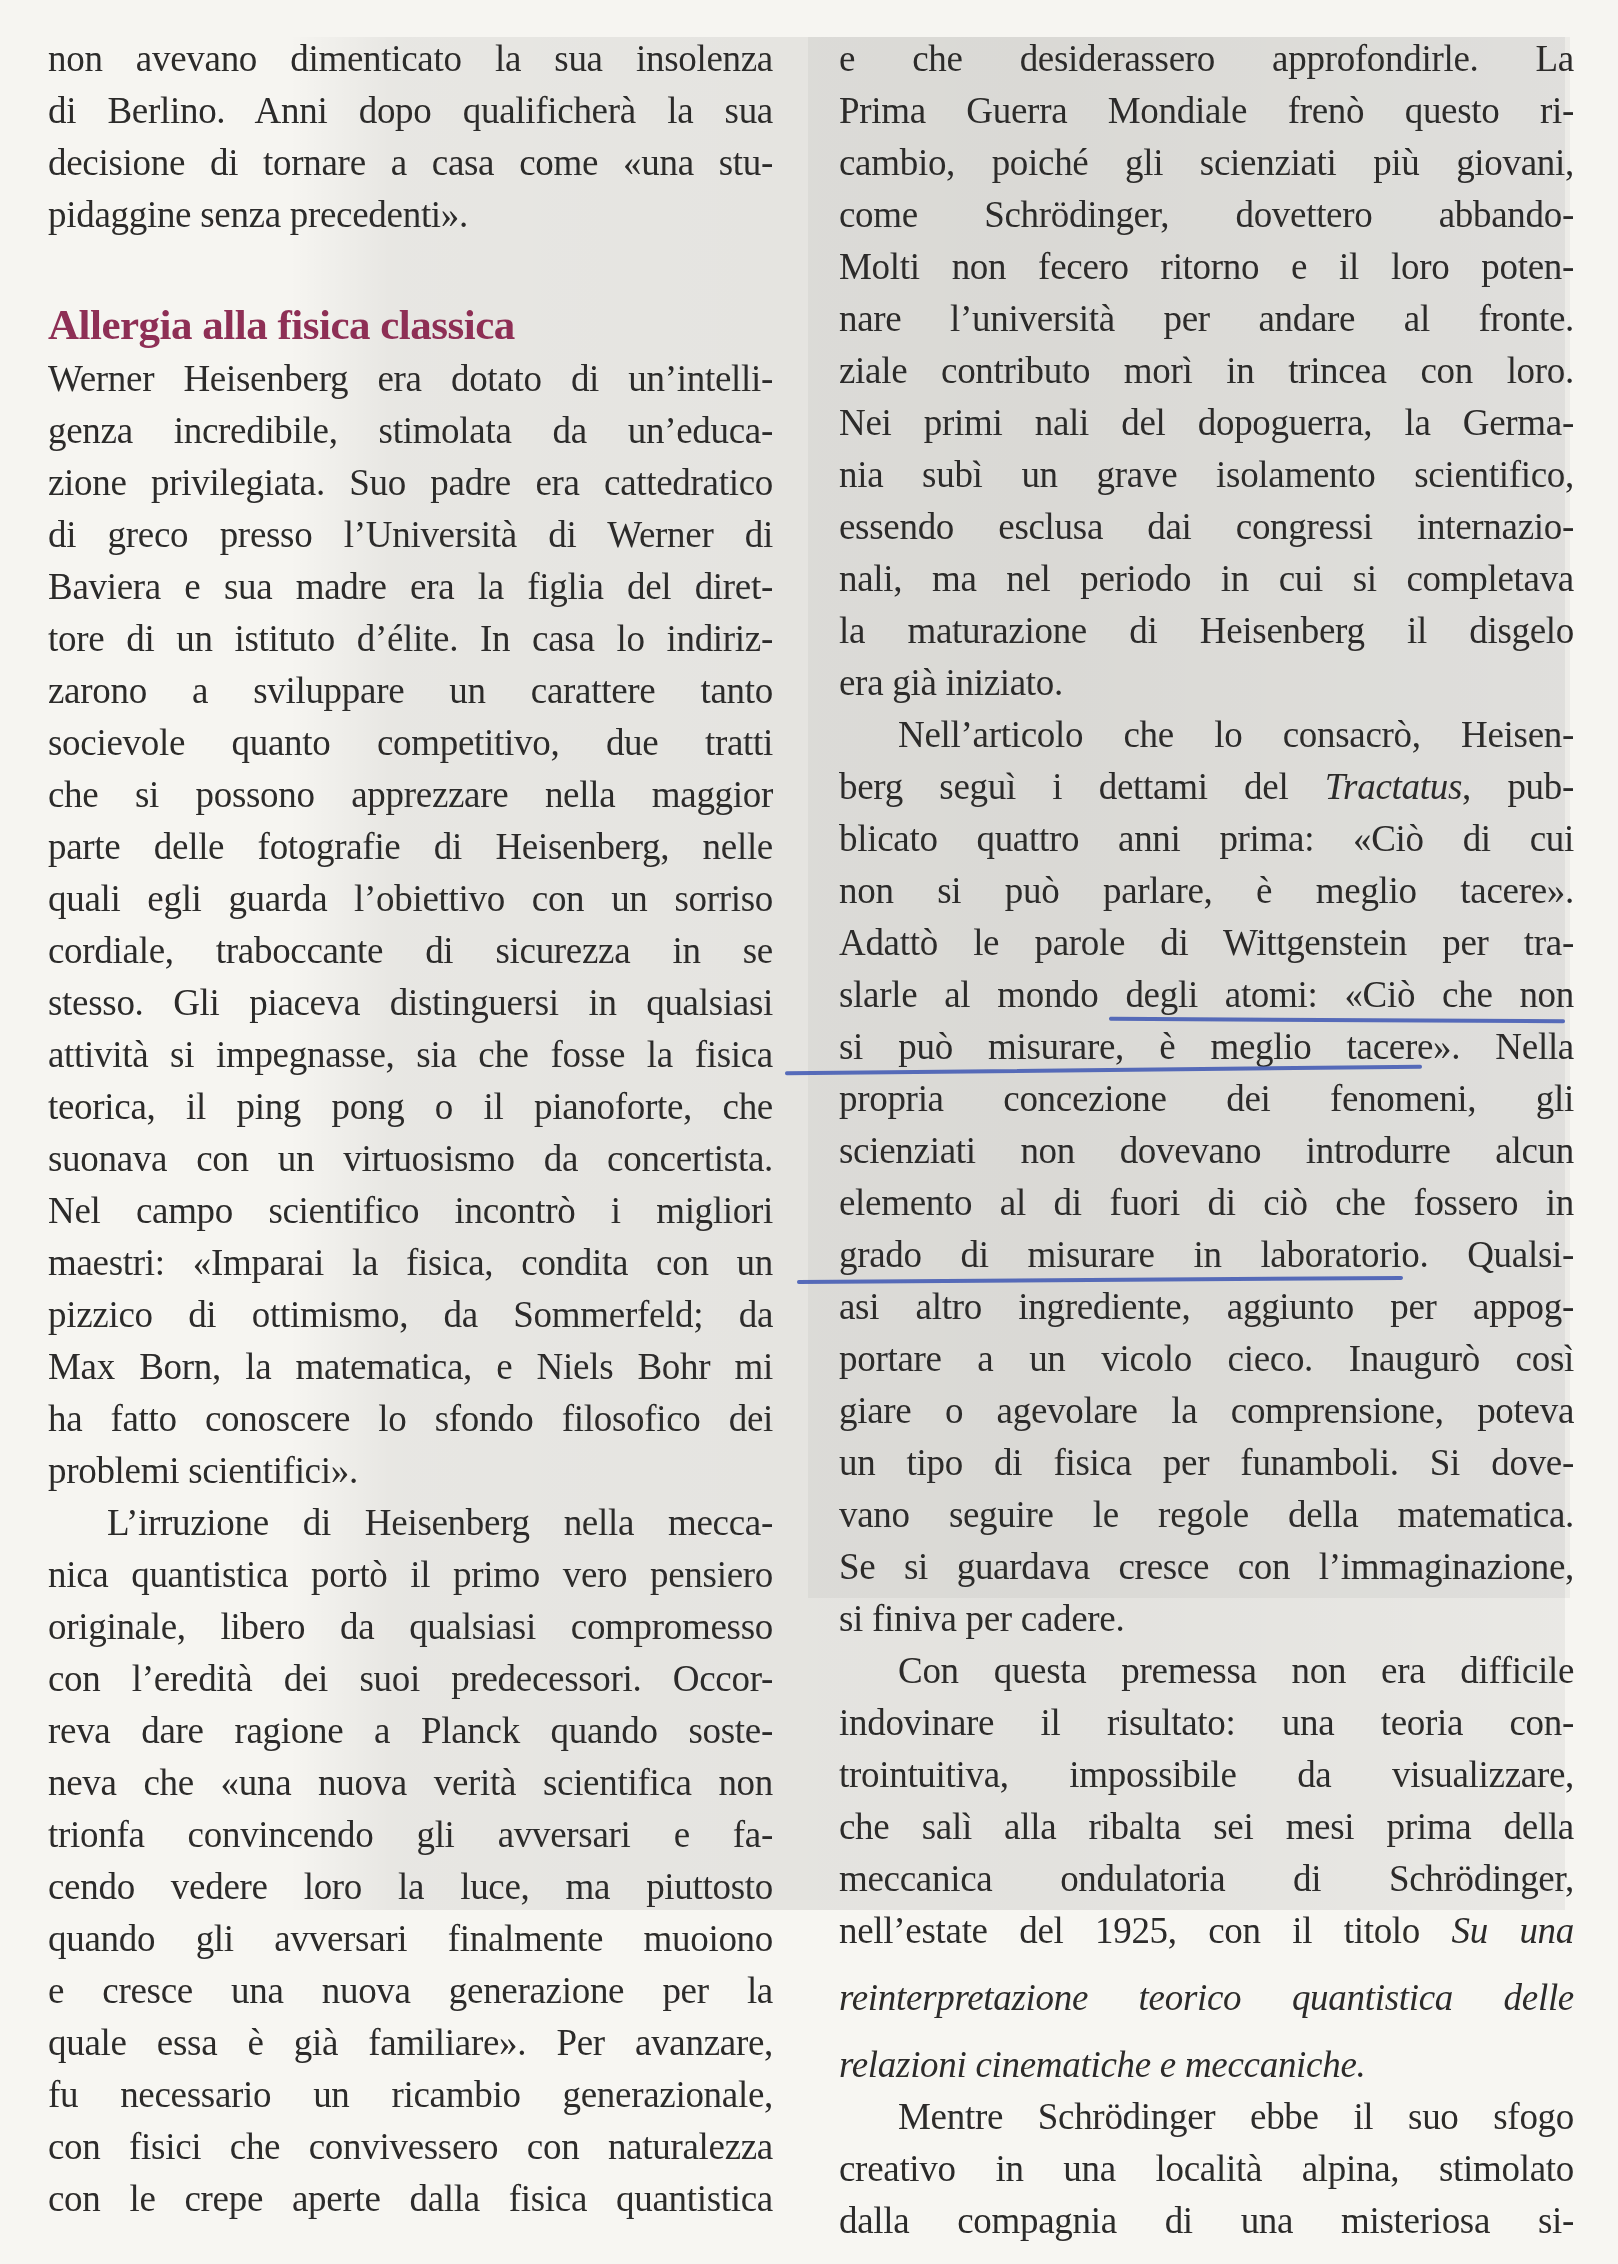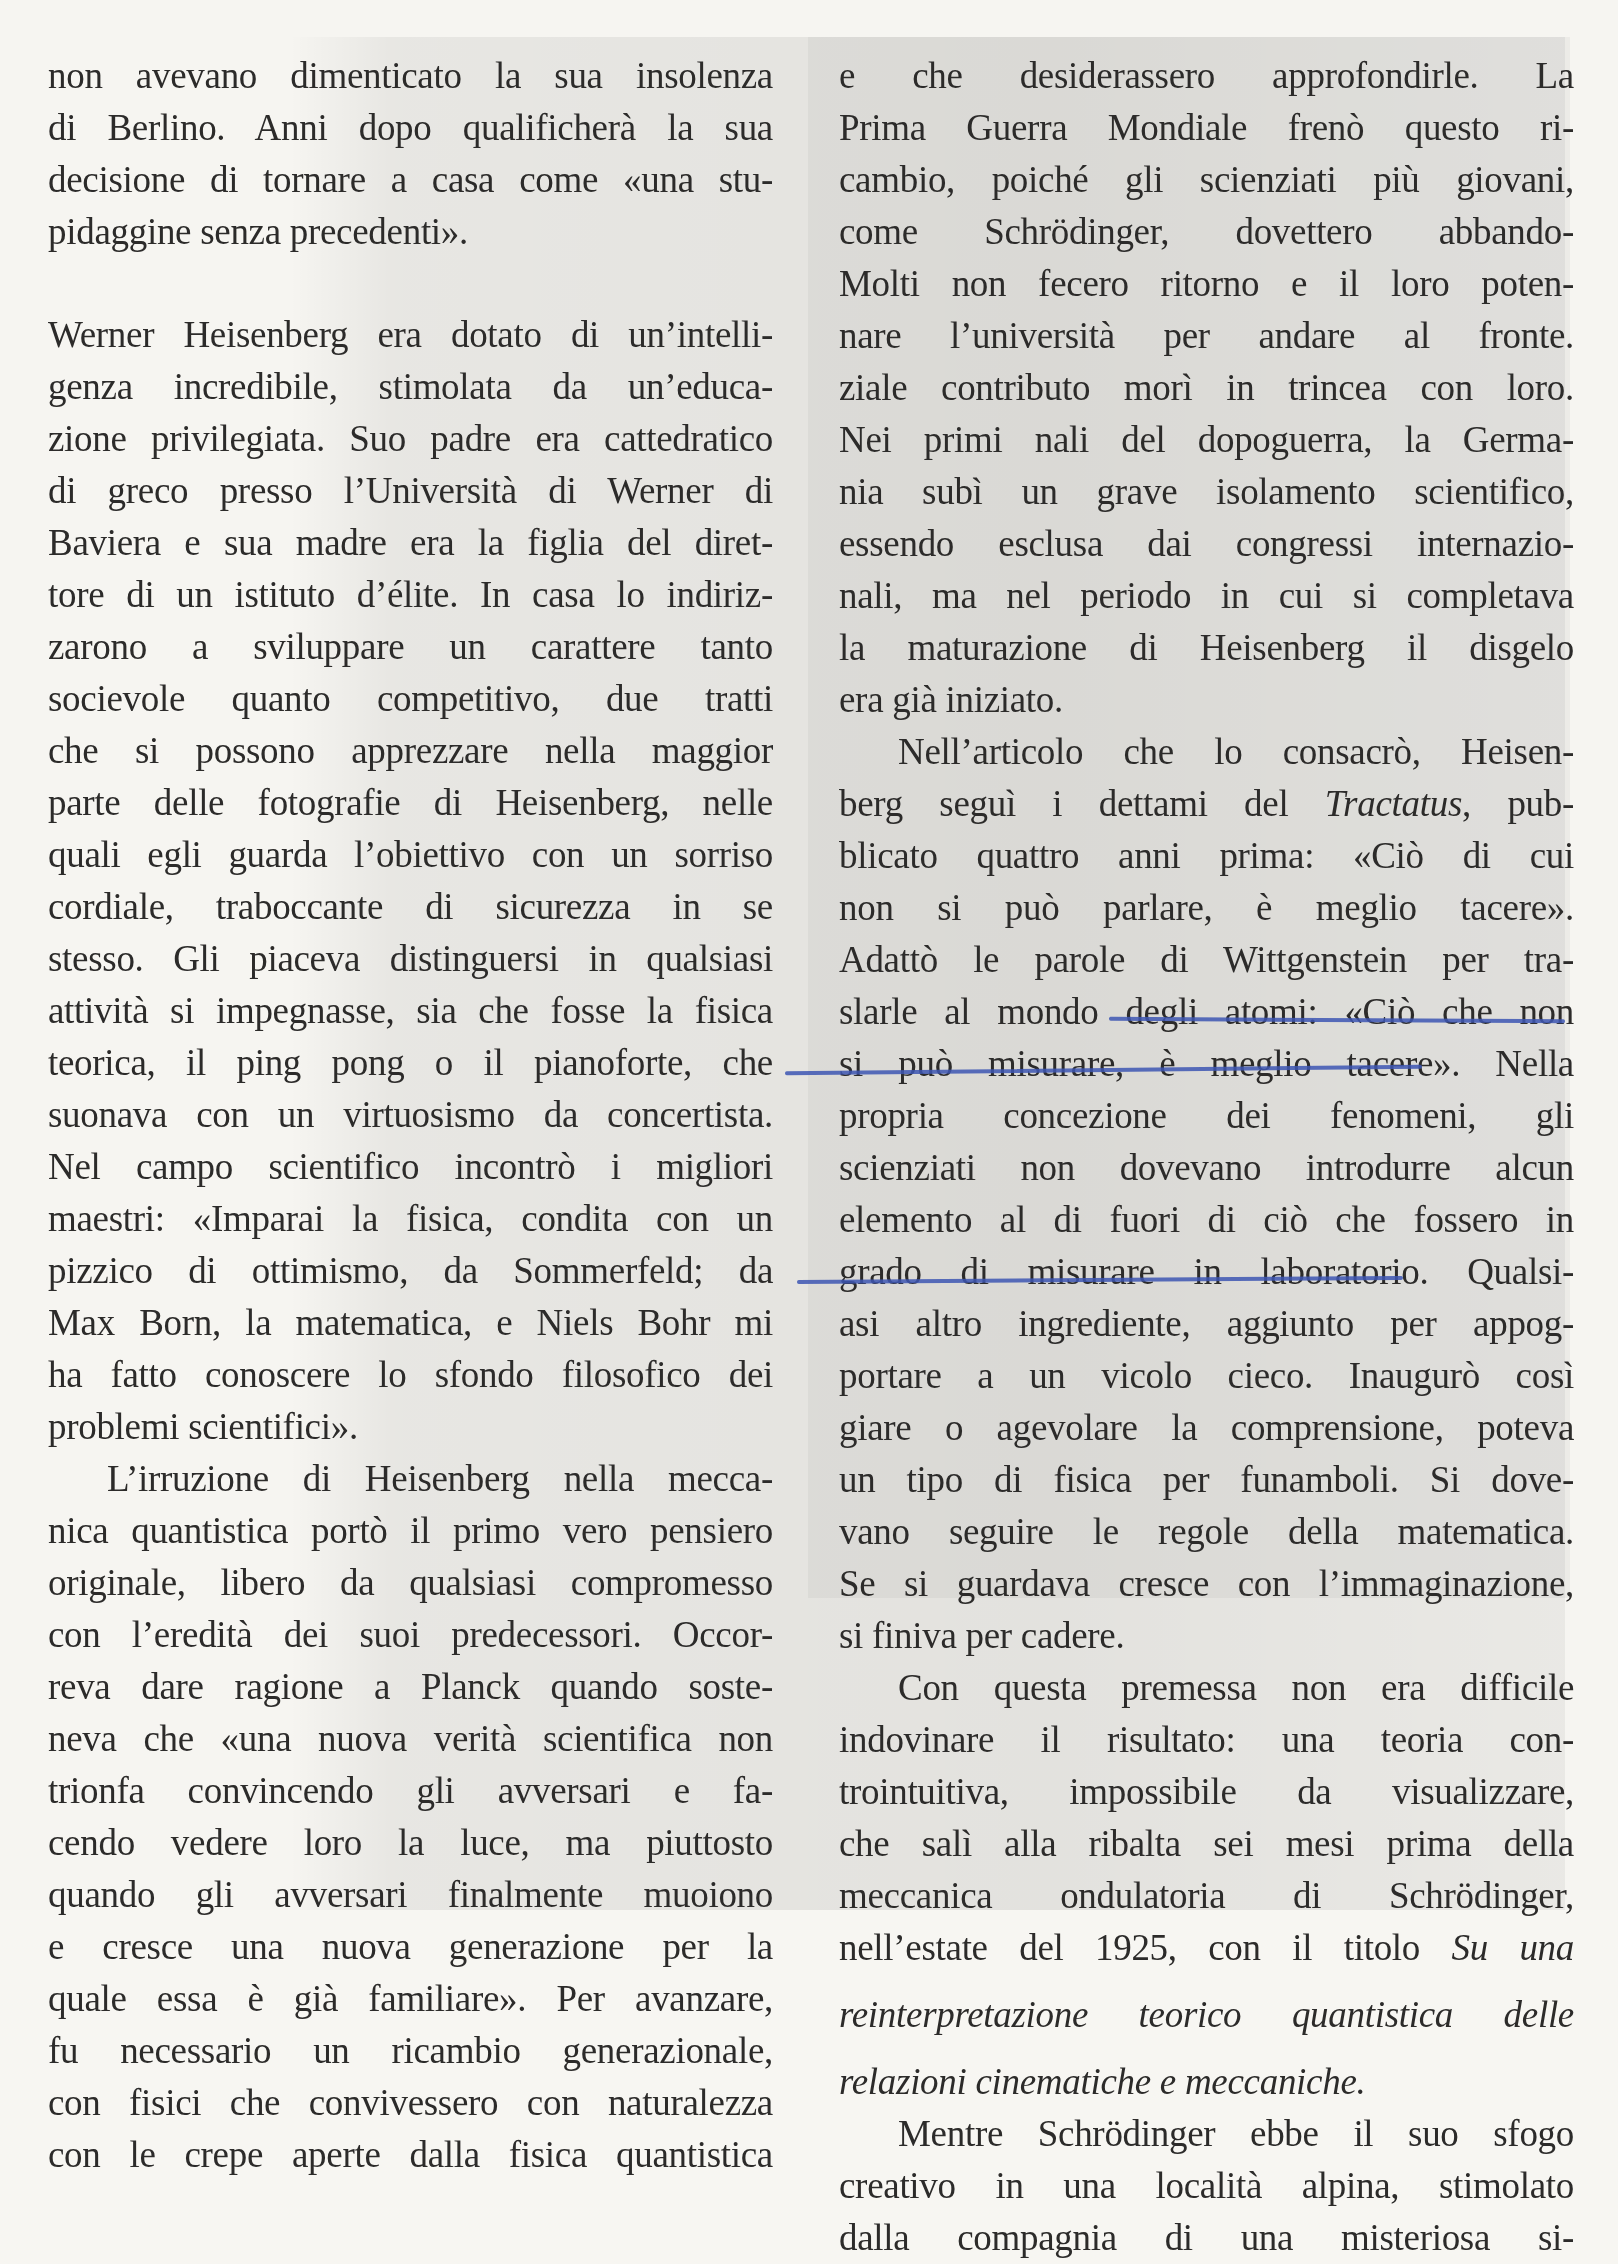--- a/index.html
+++ b/index.html
@@ -11,21 +11,21 @@
   }
   
   .shade { position: absolute; pointer-events: none; }
   .shade-1 { left: 289px; top: 37px; width: 1276px; height: 1873px;
     background: linear-gradient(90deg, rgba(0,0,0,0.00) 0%, rgba(0,0,0,0.06) 8%, rgba(0,0,0,0.08) 60%, rgba(0,0,0,0.05) 100%); }
   .shade-2 { left: 808px; top: 37px; width: 762px; height: 1561px;
     background: rgba(0,0,0,0.04); }
   .shade-3 { left: 0; top: 1910px; width: 1618px; height: 354px;
     background: #f7f6f2; }
 
-  .col { position: absolute; top: 50px; width: 725px; }
+  .col { position: absolute; top: 33px; width: 725px; }
   .col-left  { left: 48px; }
   .col-right { left: 839px; width: 735px; }
 
   .line {
     display: block; height: 52px; line-height: 52px;
     font-size: 37px; white-space: nowrap;
     text-align: justify; text-align-last: justify;
     letter-spacing: -0.3px;
   }
   .line.last { text-align-last: left; }
@@ -52,20 +52,21 @@
 
 <div class="col col-left">
   <div>
     <span class="line">non avevano dimenticato la sua insolenza</span>
     <span class="line">di Berlino. Anni dopo qualificherà la sua</span>
     <span class="line">decisione di tornare a casa come «una stu-</span>
     <span class="line last">pidaggine senza precedenti».</span>
   </div>
 
   <span class="gap"></span>
+  <h2 class="heading" style="margin: 3.7px 0px 0px; color: rgb(142, 47, 85);">Allergia alla fisica classica</h2>
 
   <div>
     <span class="line">Werner Heisenberg era dotato di un’intelli-</span>
     <span class="line">genza incredibile, stimolata da un’educa-</span>
     <span class="line">zione privilegiata. Suo padre era cattedratico</span>
     <span class="line">di greco presso l’Università di Werner di</span>
     <span class="line">Baviera e sua madre era la figlia del diret-</span>
     <span class="line">tore di un istituto d’élite. In casa lo indiriz-</span>
     <span class="line">zarono a sviluppare un carattere tanto</span>
     <span class="line">socievole quanto competitivo, due tratti</span>

